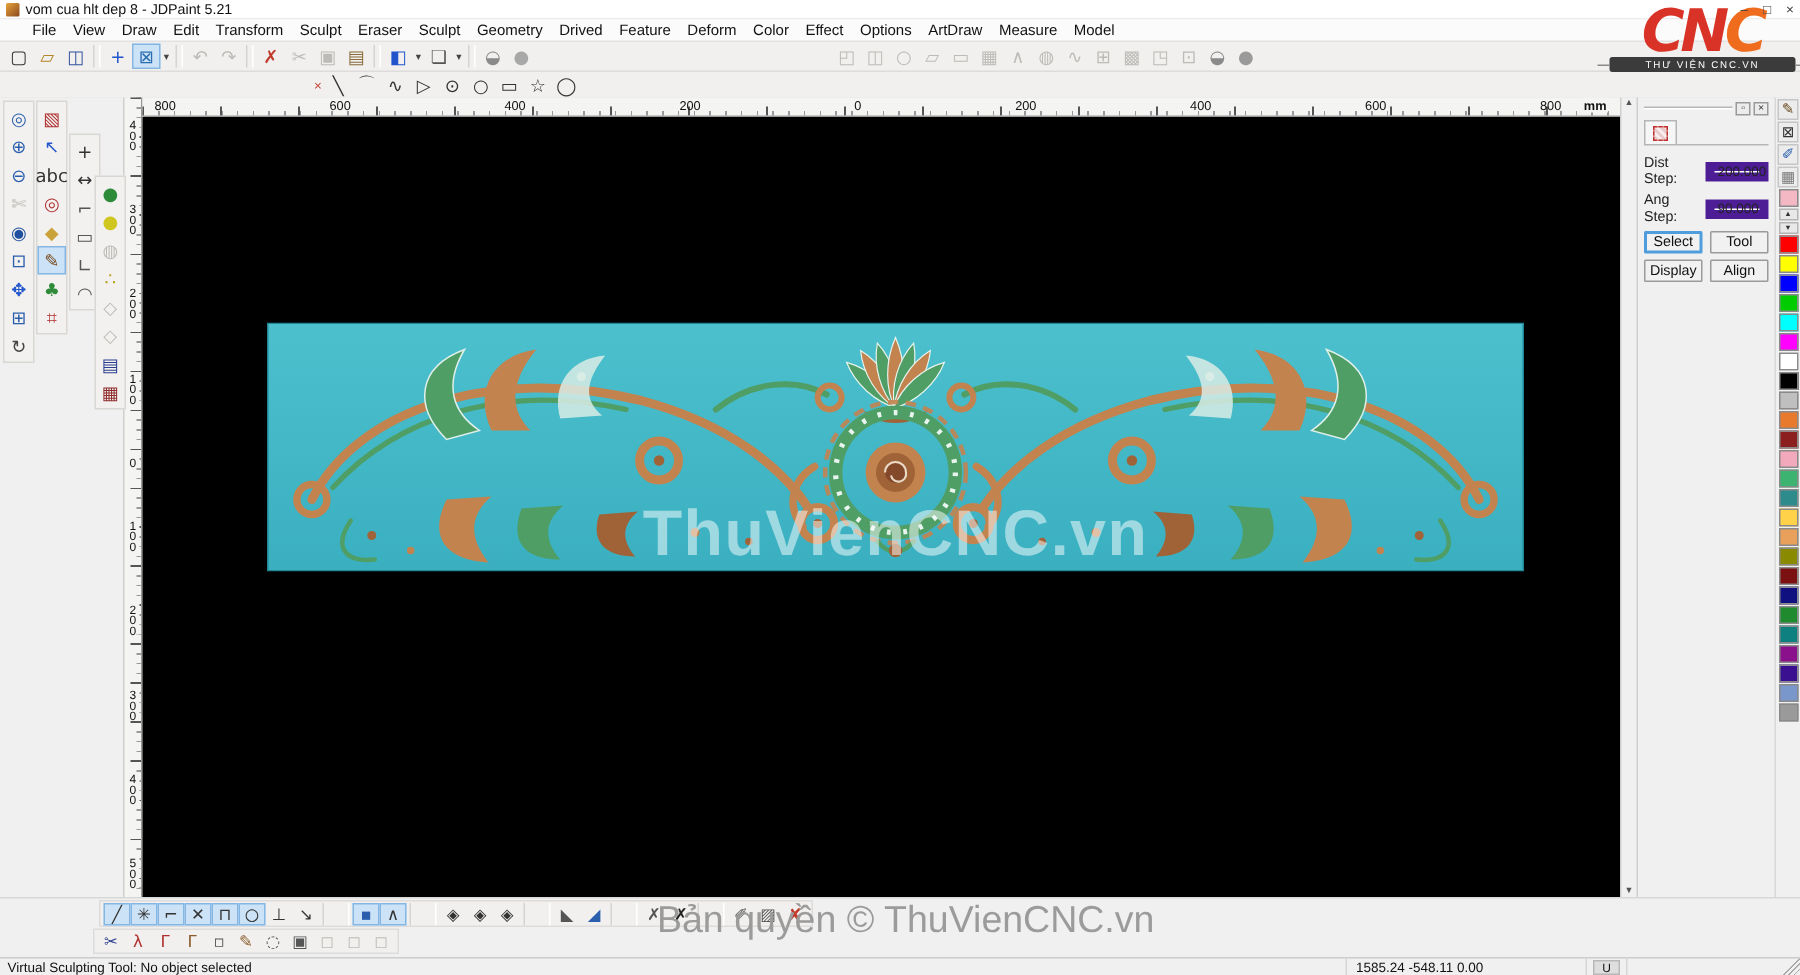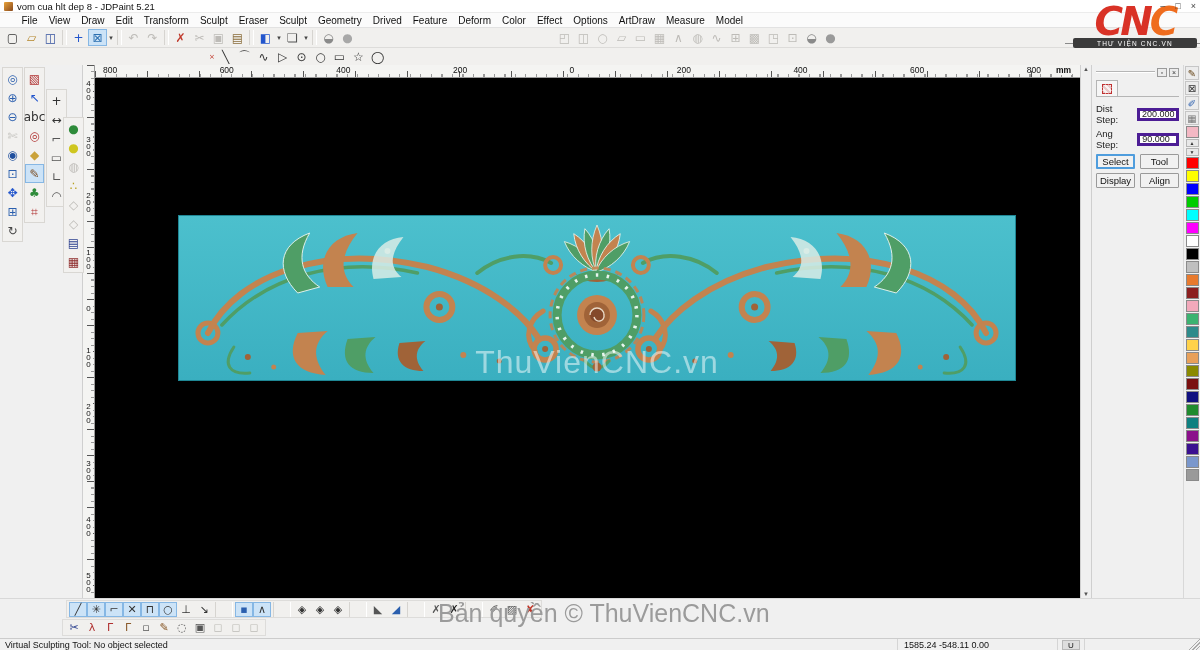--- a/index.html
+++ b/index.html
@@ -58,35 +58,35 @@
     background-image:repeating-linear-gradient(to right,#555 0 1px,transparent 1px 52px),repeating-linear-gradient(to right,#999 0 1px,transparent 1px 10.5px);
     background-size:100% 6px,100% 3px; background-position:0 100%; background-repeat:repeat-x; }
   .hruler b { font-weight:bold; background:#f4f4f2; padding:0 1px; }
   .canvas { flex:1; background:#000; position:relative; overflow:hidden; }
 
   .artwork { position:absolute; left:83px; top:137px; width:838px; height:166px; }
   .artwork svg { display:block; width:100%; height:100%; }
   .sc { fill:none; stroke:var(--copper); stroke-linecap:round; }
   .sg { fill:none; stroke:var(--leaf); stroke-linecap:round; }
   .fc { fill:var(--copper); } .fd { fill:var(--copper2); } .fg2 { fill:var(--leaf); } .fp { fill:var(--pale); }
-  .art-wm { position:absolute; left:50%; bottom:0px; transform:translateX(-50%); font-size:32px; font-weight:400; color:rgba(255,255,255,0.5); white-space:nowrap; letter-spacing:1px; }
+  .art-wm { position:absolute; left:50%; bottom:0px; transform:translateX(-50%); font-size:43px; font-weight:700; color:rgba(255,255,255,0.5); white-space:nowrap; letter-spacing:1px; }
 
   .vscroll { width:11px; flex:none; background:#f0f0f0; border-left:1px solid #d0d0d0; display:flex; flex-direction:column; justify-content:space-between; align-items:center; padding:1px 0; font-size:6px; color:#555; }
 
   
   .right-panel { width:92px; flex:none; background:#f0f0f0; border-left:1px solid #cfcfcf; padding:2px 4px; }
   .rp-head { display:flex; align-items:center; gap:2px; height:10px; }
   .rp-slider { flex:1; border-top:1px solid #b5b5b5; border-bottom:1px solid #fff; }
   .rp-hbtn { width:10px; height:9px; border:1px solid #9a9a9a; background:#ececec; font-size:7px; line-height:7px; text-align:center; color:#333; }
   .rp-tab { width:22px; height:16px; border:1px solid #b5b5b5; border-bottom:none; background:#f6f6f6; display:flex; align-items:center; justify-content:center; margin-top:3px; }
   .rp-tabline { border-top:1px solid #b5b5b5; margin-bottom:6px; }
   .marquee-ico { width:10px; height:10px; border:1px dashed #c03030; background:
      repeating-linear-gradient(45deg,#e8c8c8 0 2px,#f8f0f0 2px 4px); }
   .rp-row { display:flex; justify-content:space-between; align-items:center; margin:3px 0; font-size:9.5px; }
-  .rp-input { width:42px; height:13px; border:3px solid #4c1d95; background:#fff; font-size:9px; display:flex; align-items:center; padding:0 2px; }
+  .rp-input { width:42px; height:13px; border:6px solid #4c1d95; background:#fff; font-size:9px; display:flex; align-items:center; padding:0 2px; }
   .rp-btns { display:flex; justify-content:space-between; margin:4px 0; }
   .rp-btn { width:39px; height:15px; border:1px solid #9a9a9a; background:#f1f1f1; display:flex; align-items:center; justify-content:center; font-size:9.5px; color:#111; border-radius:1px; }
   .rp-btn.active { border:2px solid #4f9ddd; }
 
   
   .colorbar { width:17px; flex:none; background:#f0f0f0; border-left:1px solid #d8d8d8; display:flex; flex-direction:column; align-items:center; padding-top:1px; gap:1px; }
   .colorbar .itm { width:14px; height:14px; font-size:10px; border:1px solid #c6c6c6; background:#ececec; }
   .swrow { display:flex; flex-direction:column; gap:1px; }
   .sw { width:13px; height:12px; border:1px solid #8a8a8a; flex:none; }
   .spin { width:13px; height:8px; border:1px solid #b5b5b5; background:#e8e8e8; font-size:5px; line-height:6px; text-align:center; color:#333; }

